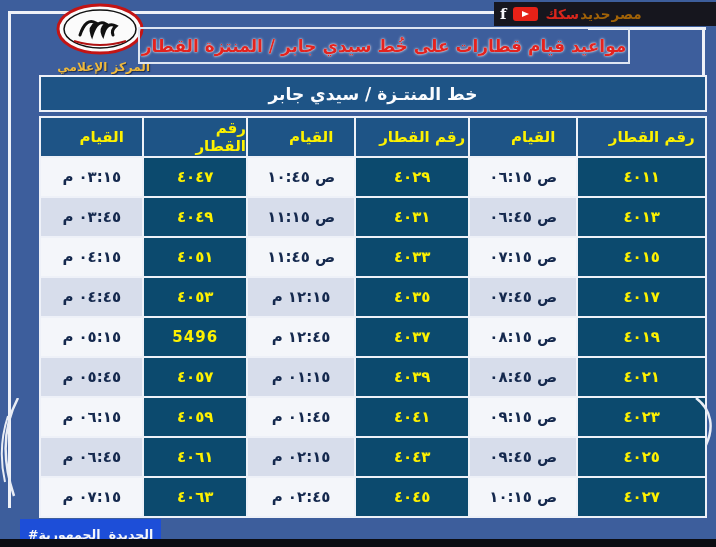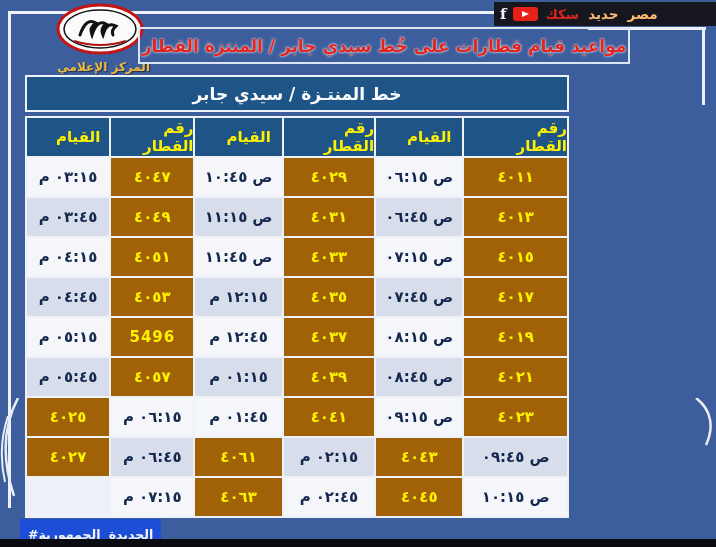--- a/index.html
+++ b/index.html
@@ -17,50 +17,50 @@
   
   .banner{
     position:absolute;left:494px;top:2px;width:222px;height:24px;
     background:#16161e;display:flex;flex-direction:row;align-items:center;
     direction:ltr;gap:7px;padding:0 6px;box-sizing:border-box;
   }
   .fb{color:#f5f6fa;font-size:15px;line-height:1;font-family:"DejaVu Serif",serif;}
   .yt{width:25px;height:14px;background:#e62117;border-radius:3px;position:relative;}
   .yt::after{content:"";position:absolute;left:9px;top:3.5px;border-left:7px solid #fff;
     border-top:3.5px solid transparent;border-bottom:3.5px solid transparent;}
-  .brand{display:flex;gap:9px;font-size:13.5px;letter-spacing:.5px;}
+  .brand{display:flex;gap:1px;font-size:13.5px;letter-spacing:.5px;}
   .brand-red{color:#d9261c;}
-  .brand-white{color:#fdba74;}
+  .brand-white{color:#a16207;}
   
   .logo{position:absolute;left:34px;top:3px;width:116px;text-align:right;direction:rtl;}
   .logo-caption{color:#efb93c;font-size:12px;margin-top:1px;text-shadow:1px 1px 1px #1c2c52;}
   
   .title-box{
     position:absolute;left:138px;top:27px;width:492px;height:37px;
     border:2px solid #dee5f2;display:flex;align-items:center;justify-content:center;
     box-sizing:border-box;
   }
   .title-text{
     color:#e3231f;font-size:17px;
     text-shadow:0 0 3px rgba(255,255,255,.95),0 0 1px rgba(255,255,255,.9);
   }
   
-  .table-wrap{position:absolute;left:25px;top:75px;width:544px;}
+  .table-wrap{position:absolute;left:39px;top:75px;width:668px;}
   .subtitle-band{
     height:37px;background:#1e5486;border:2px solid #eef1f8;box-sizing:border-box;
     display:flex;align-items:center;justify-content:center;color:#fbfcfe;font-size:17px;
   }
   .grid{
     margin-top:4px;display:grid;direction:rtl;
     grid-template-columns:126fr 106fr 111fr 106fr 101fr 101fr;
     gap:2px;background:#eef1f8;border:2px solid #eef1f8;
   }
   .cell{height:38px;display:flex;align-items:center;justify-content:center;}
   .hdr{background:#1e5486;color:#fdf100;font-size:15px;padding-left:20px;}
-  .num{background:#a16207;color:#fdf100;font-size:15px;letter-spacing:1px;}
+  .num{background:#0c4a6e;color:#fdf100;font-size:15px;letter-spacing:1px;}
   .time{background:#f4f6fa;color:#15294e;font-size:15px;direction:ltr;gap:5px;}
   .time.shaded{background:#d7ddeb;}
   
   .hashtag{
     position:absolute;left:20px;top:519px;height:22px;padding:4px 8px;
     background:#1d4ed8;color:#f4f6fa;font-size:12.5px;
     display:flex;align-items:center;direction:ltr;gap:1px;
   }
   .bottom-strip{position:absolute;left:0;bottom:0;width:716px;height:8px;background:#0b0c12;}
   
@@ -202,20 +202,21 @@
         <div class="cell num">٤٠٢٣</div>
         <div class="cell time">
           <span>٠٩:١٥</span>
           <span>ص</span>
         </div>
         <div class="cell num">٤٠٤١</div>
         <div class="cell time">
           <span>م</span>
           <span>٠١:٤٥</span>
         </div>
+        <div class="cell num">٤٠٥٩</div>
         <div class="cell time">
           <span>م</span>
           <span>٠٦:١٥</span>
         </div>
         <div class="cell num">٤٠٢٥</div>
         <div class="cell time shaded">
           <span>٠٩:٤٥</span>
           <span>ص</span>
         </div>
         <div class="cell num">٤٠٤٣</div>

